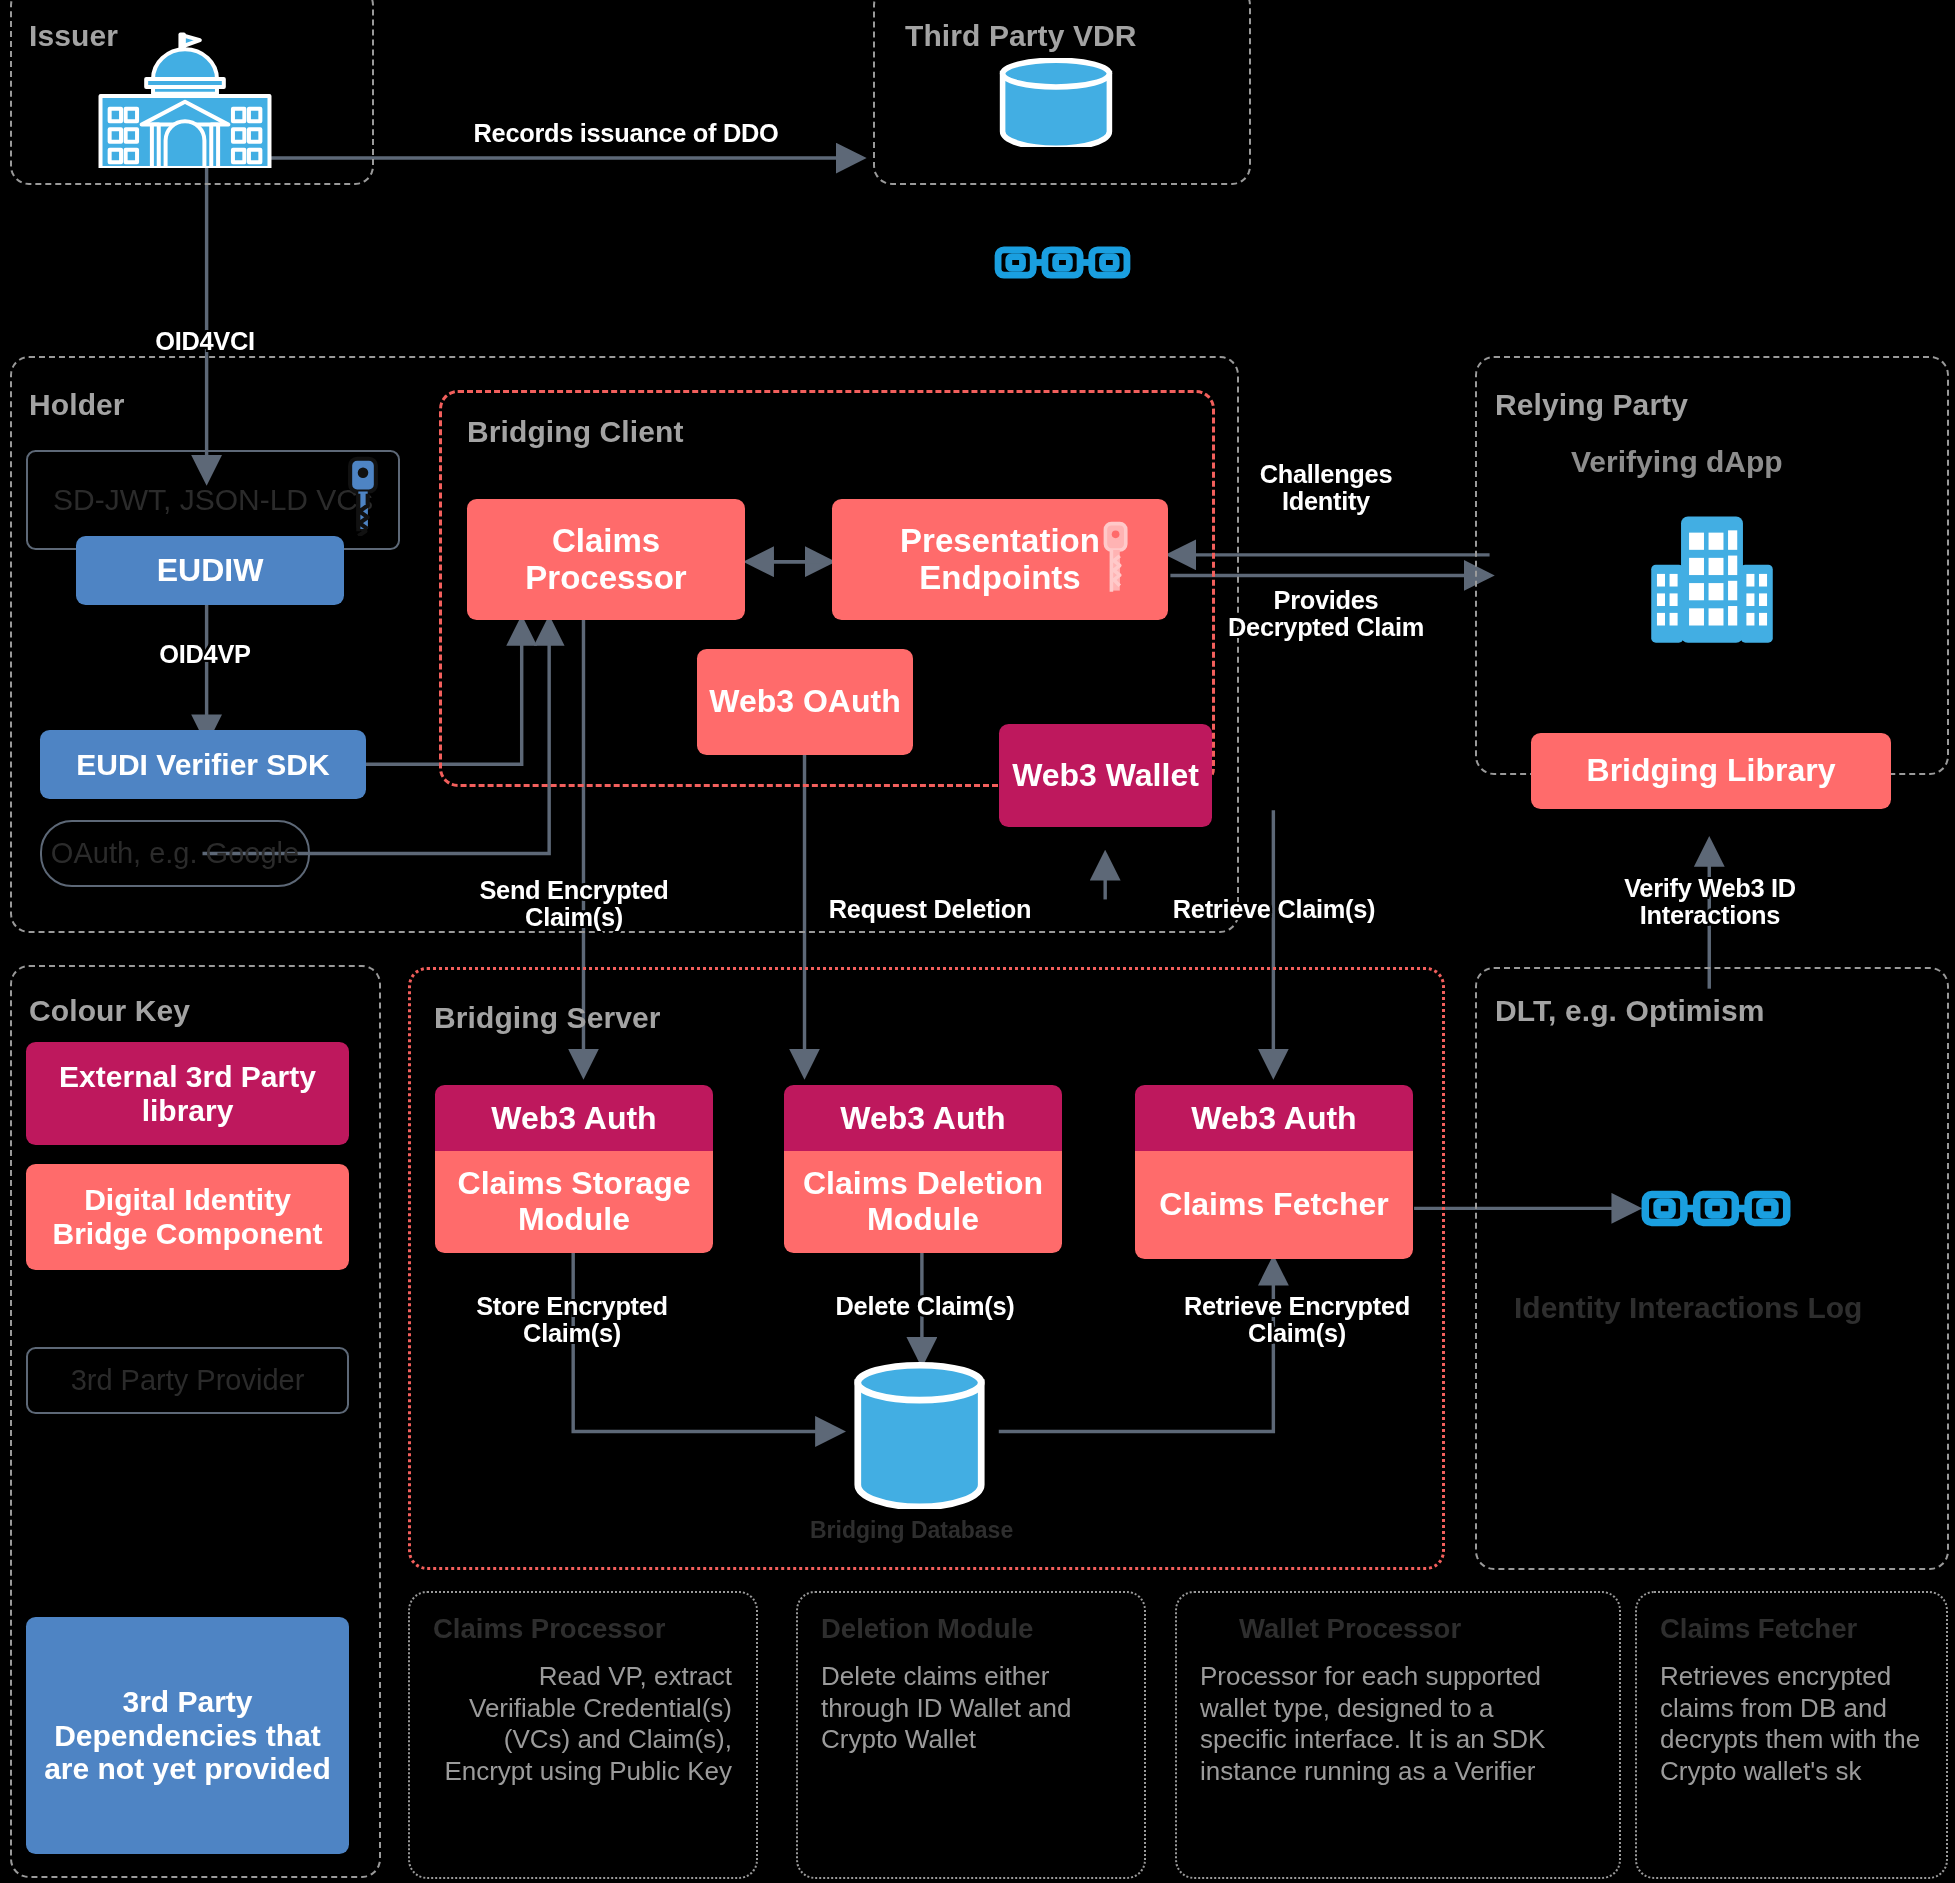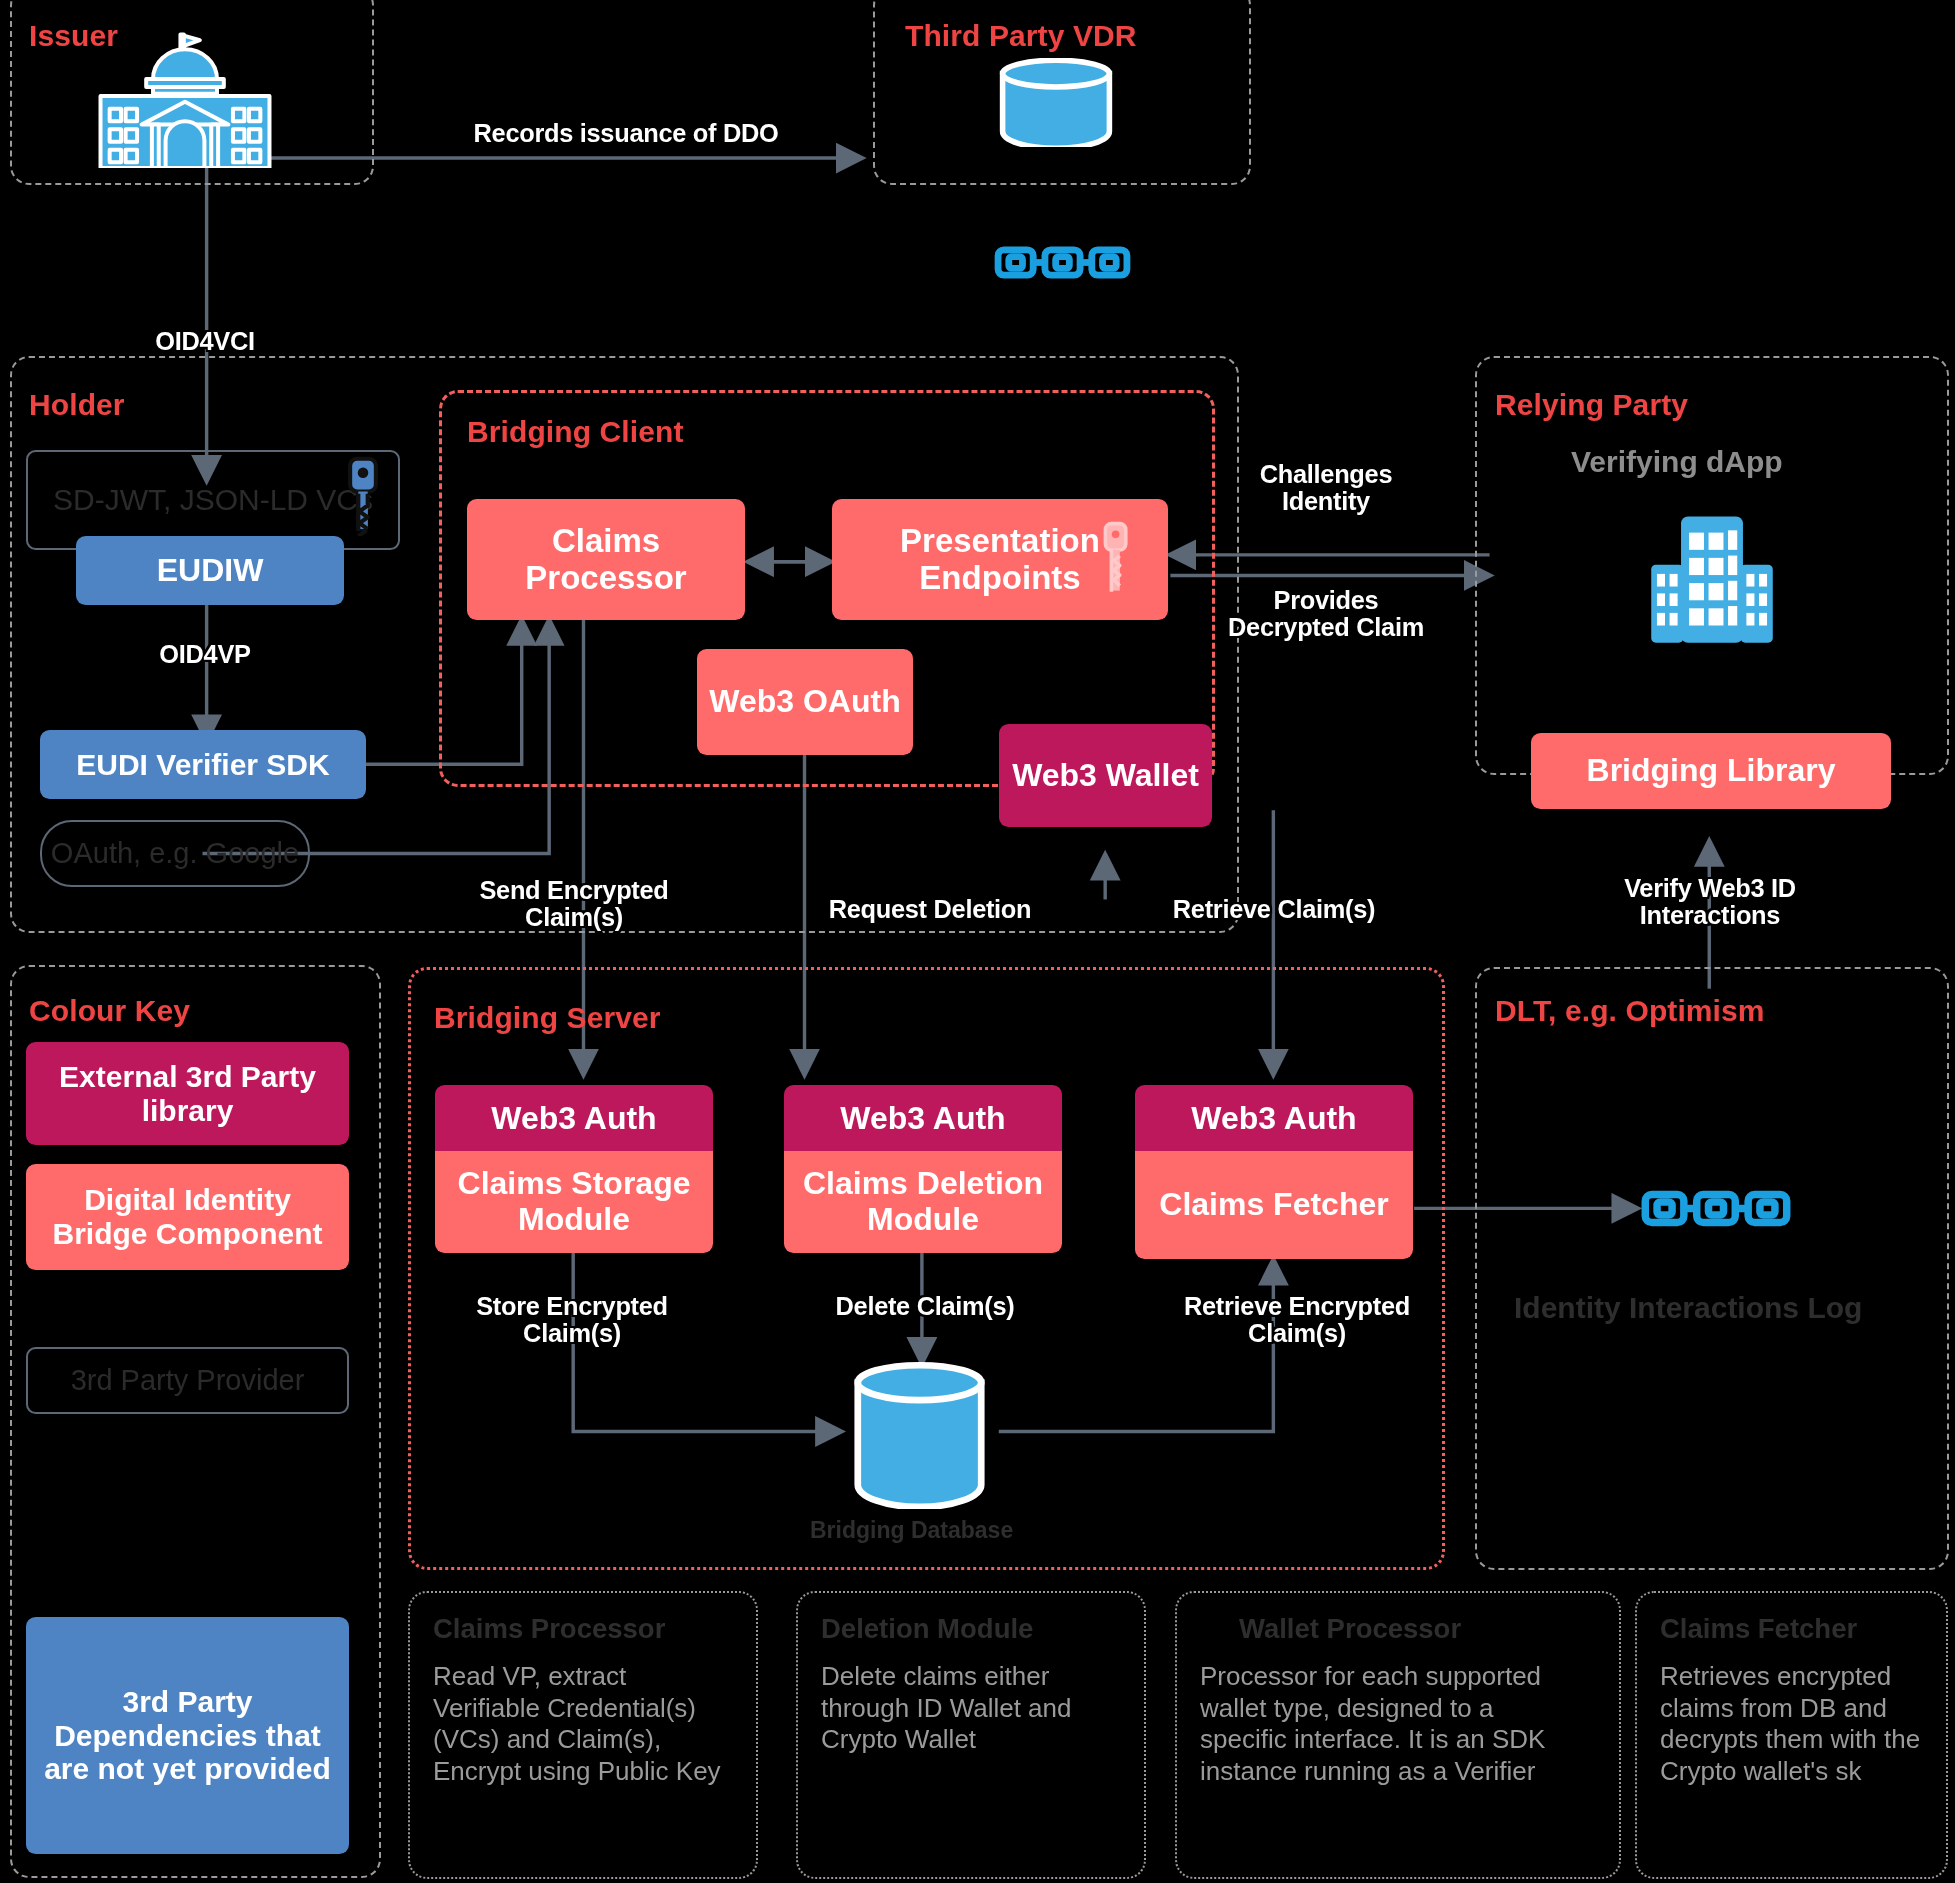--- a/index.html
+++ b/index.html
@@ -18,21 +18,21 @@
   }
   
   .group {
     position: absolute;
     border: 2.7px dashed #9a9a9a;
     border-radius: 19px;
   }
   .group.dotted { border-style: dotted; }
   .group-title {
     position: absolute;
-    color: #ef4444;
+    color: #a3a3a3;
     font-size: 30px;
     font-weight: 700;
     letter-spacing: 0.1px;
     white-space: nowrap;
   }
   
   .group.red { border: 3.4px dashed #f25f5c; }
   .group.red.dotted { border-style: dotted; }
 
   
@@ -387,21 +387,21 @@
   <div class="edge-label" style="left:1710px; top:875px;">Verify Web3 ID
 Interactions</div>
   <div class="edge-label" style="left:572px; top:1293px;">Store Encrypted
 Claim(s)</div>
   <div class="edge-label" style="left:925px; top:1293px;">Delete Claim(s)</div>
   <div class="edge-label" style="left:1274px; top:1293px;margin-left:23px;">Retrieve Encrypted
 Claim(s)</div>
 
   <div class="group dotted" style="left:408px; top:1591px; width:350px; height:288px;"></div>
   <div class="desc-title" style="left:433px; top:1613px;">Claims Processor</div>
-  <div class="desc-body" style="left:433px; top:1661px; width:299px;">Read VP, extract Verifiable Credential(s) (VCs) and Claim(s), Encrypt using Public Key</div>
+  <div class="desc-body" style="left:433px; top:1661px; width:299px;text-align:right;">Read VP, extract Verifiable Credential(s) (VCs) and Claim(s), Encrypt using Public Key</div>
 
   <div class="group dotted" style="left:796px; top:1591px; width:350px; height:288px;"></div>
   <div class="desc-title" style="left:821px; top:1613px;">Deletion Module</div>
   <div class="desc-body" style="left:821px; top:1661px; width:288px;">Delete claims either through ID Wallet and Crypto Wallet</div>
 
   <div class="group dotted" style="left:1175px; top:1591px; width:446px; height:288px;"></div>
   <div class="desc-title" style="left:1200px; top:1613px;margin-left:39px;">Wallet Processor</div>
   <div class="desc-body" style="left:1200px; top:1661px; width:384px;">Processor for each supported wallet type, designed to a specific interface. It is an SDK instance running as a Verifier</div>
 
   <div class="group dotted" style="left:1635px; top:1591px; width:313px; height:288px;"></div>

